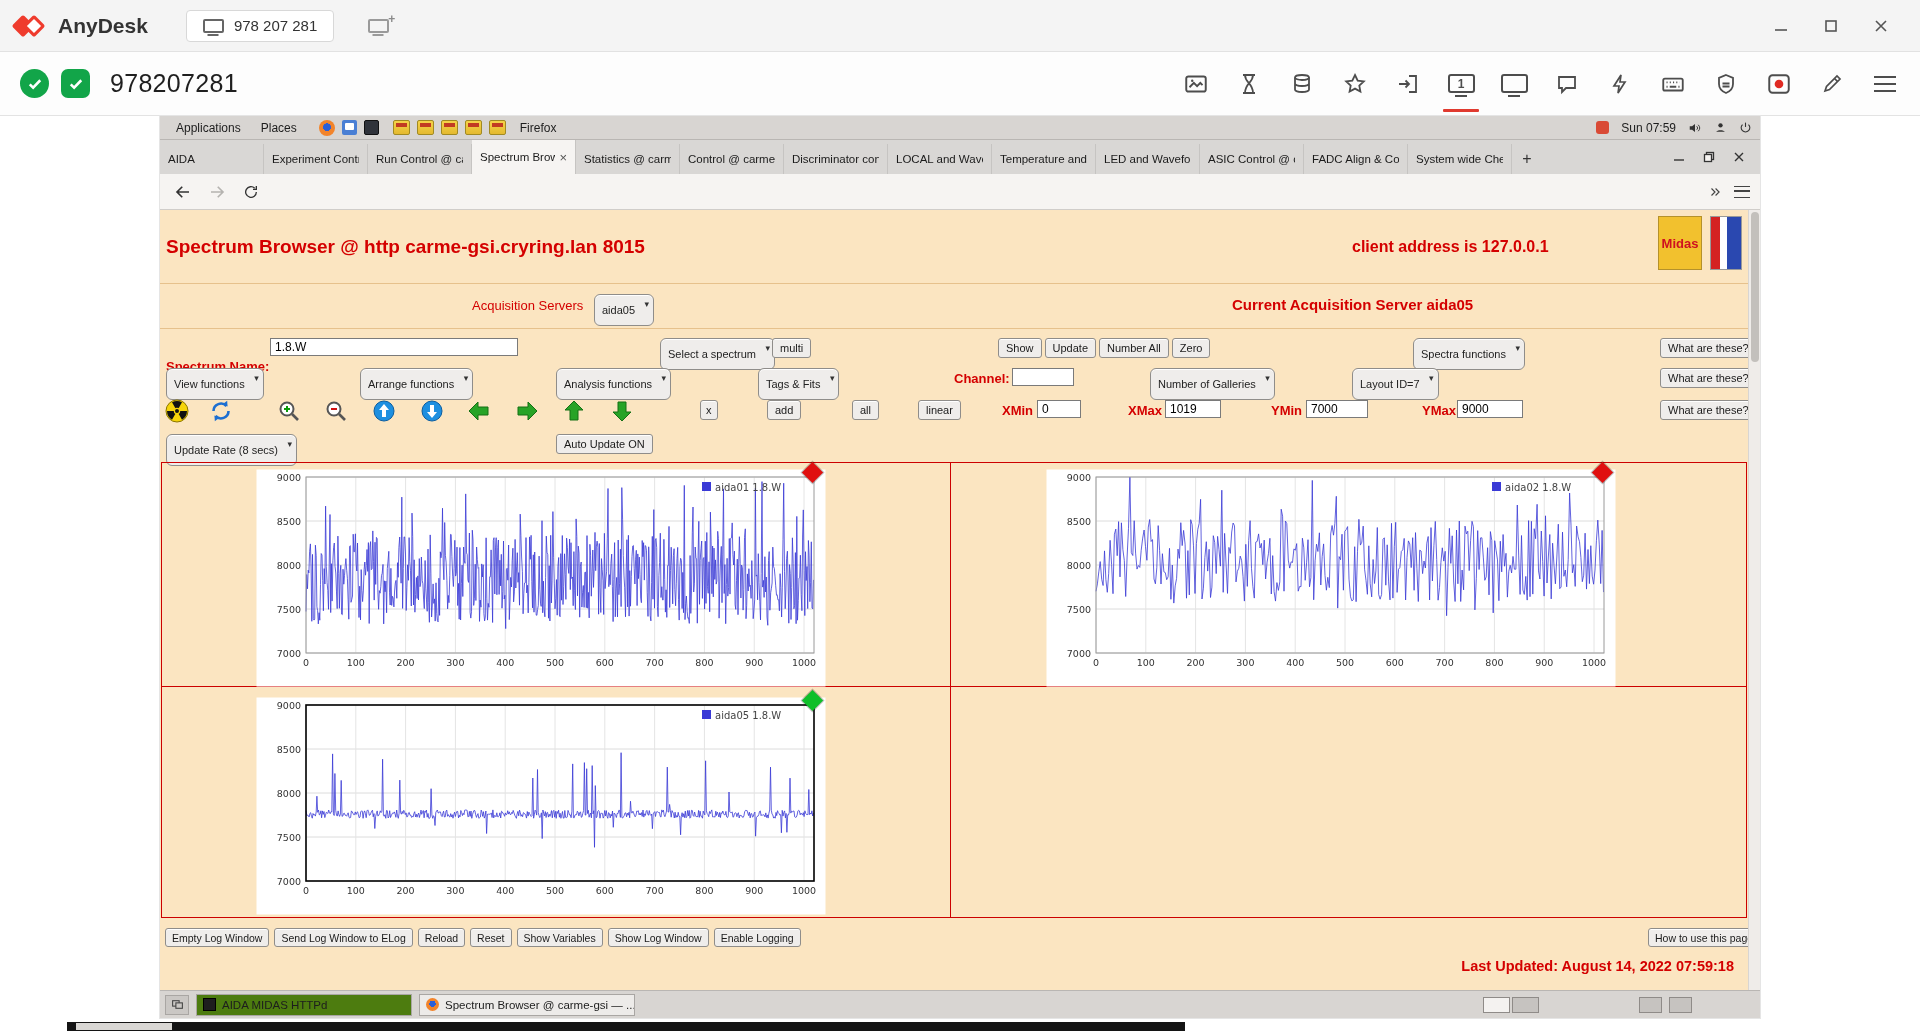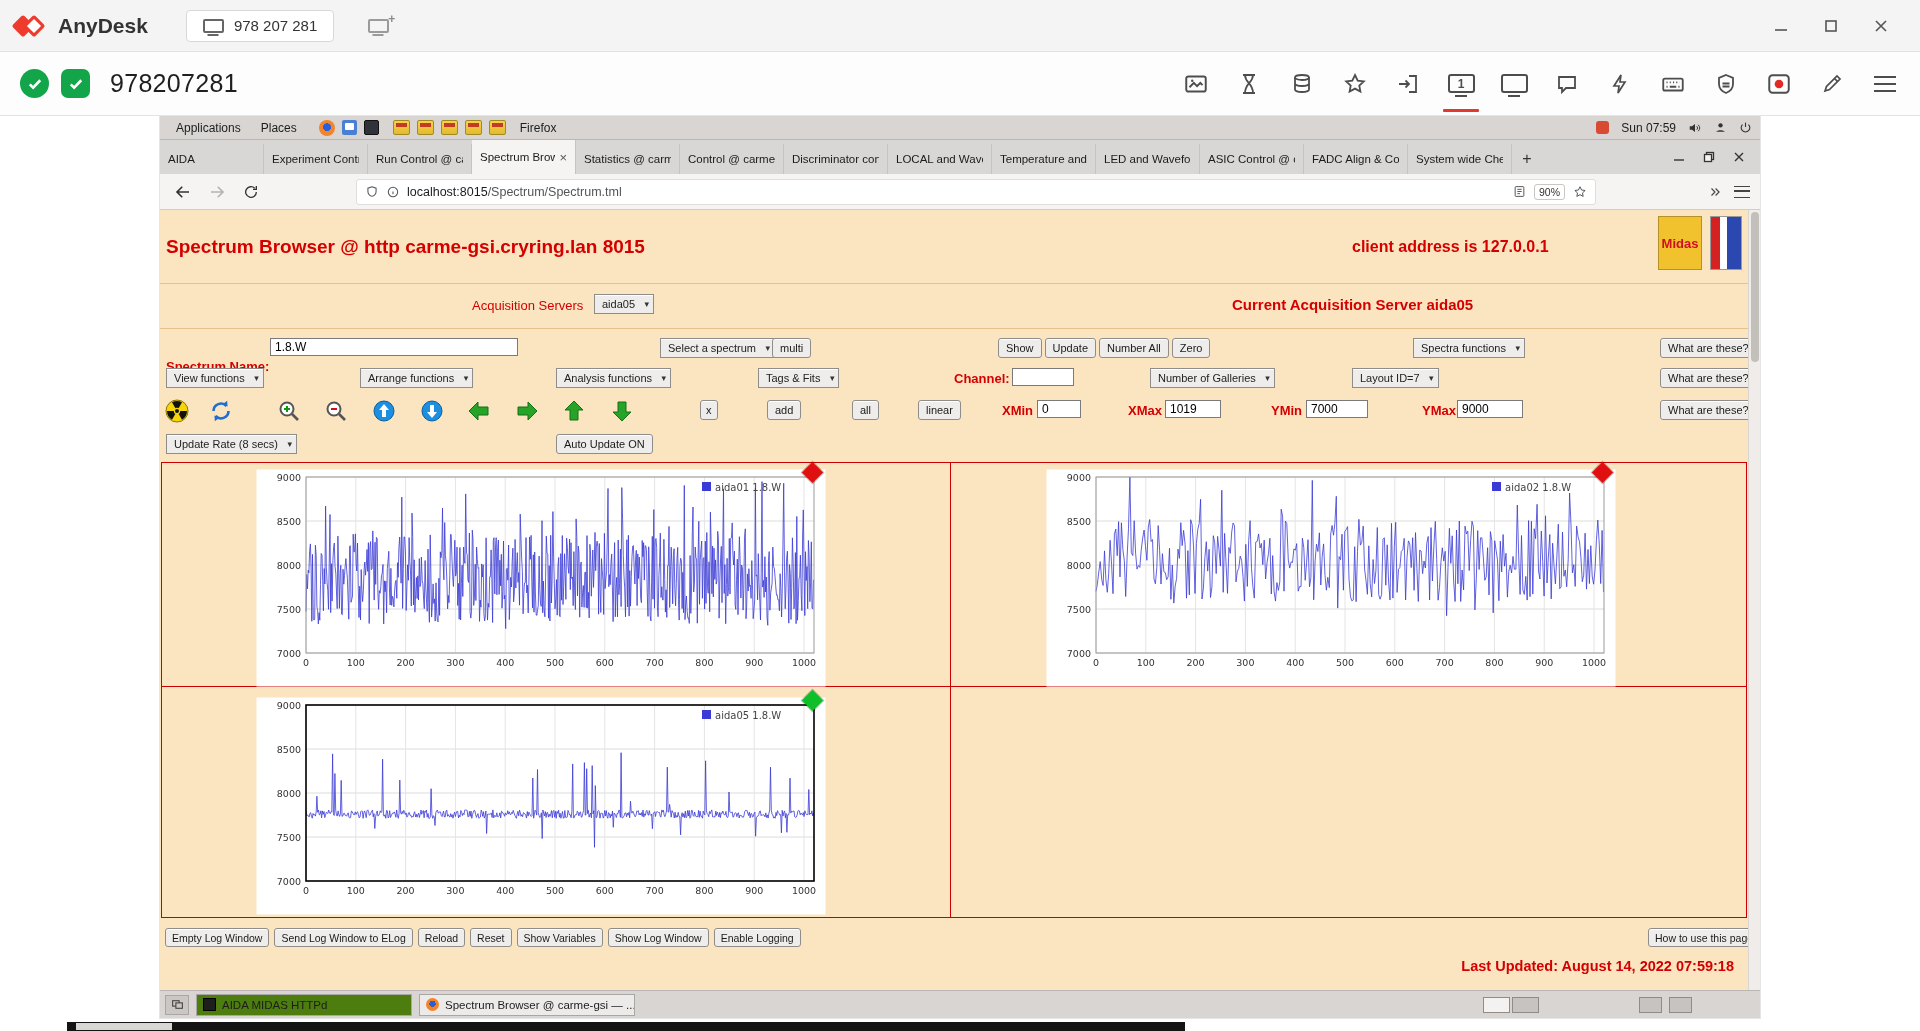--- a/index.html
+++ b/index.html
@@ -91,21 +91,21 @@
   .pg-client{position:absolute;left:1192px;top:28px;font-size:16px;font-weight:700;color:#d40000}
   .logo-midas{position:absolute;left:1498px;top:6px;width:44px;height:54px;background:#f2c12e;border:1px solid #b5912a;color:#cf1020;font-weight:700;font-size:13px;display:flex;align-items:center;justify-content:center;text-align:center}
   .logo-2{position:absolute;left:1550px;top:6px;width:32px;height:54px;border:1px solid #999;background:
     linear-gradient(90deg,#d42222 0 30%,#fff 30% 55%,#2a48b0 55% 100%)}
   .sep{position:absolute;left:0;width:1588px;border-top:1px solid #e6c18c}
   .sep1{top:73px}.sep2{top:118px}
 
   .rlabel{position:absolute;font-size:13px;font-weight:700;color:#d40000;white-space:nowrap}
   .btn{height:20px;padding:0 7px;font-size:11px;background:#efedeb;border:1px solid #8f8d8a;border-radius:3px;color:#1a1a1a;display:inline-flex;align-items:center;justify-content:center;box-shadow:inset 0 1px 0 #fff;white-space:nowrap;font-family:inherit}
   .abs{position:absolute}
-  .sel{position:absolute;height:20px;padding:0 18px 0 7px;font-size:11px;background:#efedeb;border:1px solid #8f8d8a;border-radius:0;display:inline-flex;align-items:center;white-space:nowrap;box-shadow:inset 0 1px 0 #fff}
+  .sel{position:absolute;height:32px;padding:0 18px 0 7px;font-size:11px;background:#efedeb;border:1px solid #8f8d8a;border-radius:6px;display:inline-flex;align-items:center;white-space:nowrap;box-shadow:inset 0 1px 0 #fff}
   .sel::after{content:"▾";position:absolute;right:4px;top:4px;font-size:9px;color:#333;font-family:"DejaVu Sans",sans-serif}
   .inp{position:absolute;height:18px;border:1px solid #7a7a7a;background:#fff;font-size:12px;padding:0 4px;font-family:inherit}
   .icon-btn{position:absolute;width:26px;height:26px;display:flex;align-items:center;justify-content:center}
   .btn-group{position:absolute;display:flex;gap:3px}
 
   .gallery{position:absolute;left:1px;top:252px;width:1586px;height:456px;border:1px solid #cc0000;display:grid;grid-template-columns:789px 1fr;grid-template-rows:224px 1fr}
   .gcell{position:relative}
   .gc0{border-right:1px solid #cc0000;border-bottom:1px solid #cc0000}
   .gc1{border-bottom:1px solid #cc0000}
   .gc2{border-right:1px solid #cc0000}
@@ -403,40 +403,20 @@
             <path d="M4 12h15M13 5l7 7-7 7"></path>
           </svg>
         </span>
       <span class="nav-btn">
           <svg width="16" height="16" viewBox="0 0 24 24" fill="none" stroke="#333" stroke-width="2">
             <path d="M20 12a8 8 0 1 1-2.4-5.7"></path>
             <path d="M20 3v5h-5" fill="none"></path>
           </svg>
         </span>
       <span class="nav-spacer"></span>
-      <div class="urlbar">
-        <svg width="14" height="14" viewBox="0 0 24 24" fill="none" stroke="#555" stroke-width="1.8">
-            <path d="M12 3l7 2.5V11c0 4.5-3 7-7 8.5C8 18 5 15.5 5 11V5.5z"></path>
-          </svg>
-        <svg width="14" height="14" viewBox="0 0 24 24" fill="none" stroke="#555" stroke-width="1.8">
-            <circle cx="12" cy="12" r="8"></circle>
-            <path d="M12 8.2v.1M12 11v5"></path>
-          </svg>
-        <span class="url-text"><span class="url-host">localhost:8015</span><span class="url-path">/Spectrum/Spectrum.tml</span></span>
-        <span class="url-right">
-          <svg width="13" height="13" viewBox="0 0 24 24" fill="none" stroke="#555" stroke-width="1.8">
-              <rect x="4" y="3" width="16" height="18" rx="1.5"></rect>
-              <path d="M8 8h8M8 12h8M8 16h5"></path>
-            </svg>
-          <span class="zoom-chip">90%</span>
-          <svg width="14" height="14" viewBox="0 0 24 24" fill="none" stroke="#555" stroke-width="1.7">
-              <path d="M12 3l2.7 5.6 6.1.8-4.5 4.2 1.1 6-5.4-3-5.4 3 1.1-6L3.2 9.4l6.1-.8z"></path>
-            </svg>
-        </span>
-      </div>
       <span class="nav-end">
         <svg width="14" height="14" viewBox="0 0 24 24" fill="none" stroke="#444" stroke-width="2">
             <path d="M6 6l6 6-6 6M13 6l6 6-6 6"></path>
           </svg>
         <span class="burger-sm"></span>
       </span>
     </div>
 
     <div class="page">
       <div class="pg-title">Spectrum Browser @ http carme-gsi.cryring.lan 8015</div>

